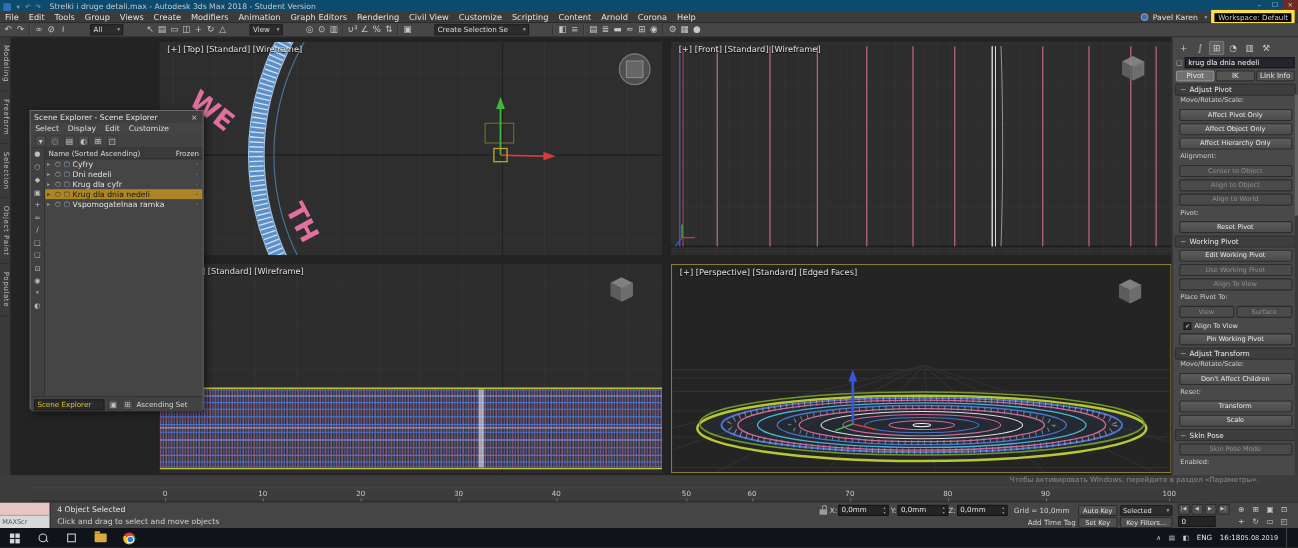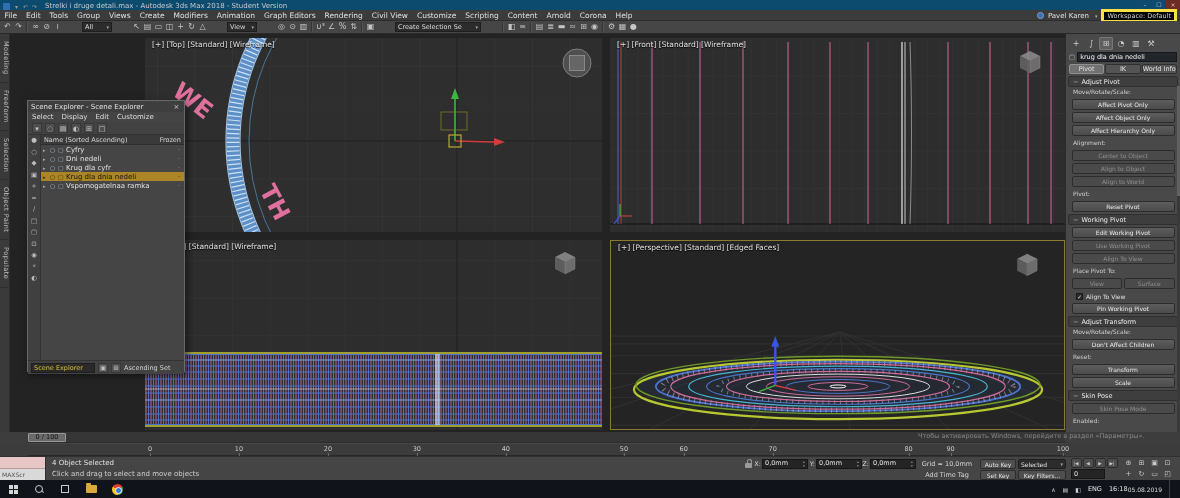--- a/index.html
+++ b/index.html
@@ -144,21 +144,21 @@
   .c-lab{width:8px;font-size:6.5px;color:#d5d5d5;text-align:right;padding-right:1px}
   .c-field{width:46px;height:10px;background:#242424;border:1px solid #161616;display:flex;align-items:center}
   .c-val{flex:1;font-size:6.5px;color:#e2e2e2;padding-left:2px;line-height:9px}
   .c-spin{width:6px;display:flex;flex-direction:column;align-items:center;font-size:3.5px;color:#999;line-height:4px}
   .c-grid{width:62px;font-size:6.5px;color:#d5d5d5;text-align:center;white-space:nowrap}
   .sb-btn{width:36px;height:10px;background:#4f4f4f;border:1px solid #2c2c2c;border-radius:2px;
           font-size:6px;line-height:9px;text-align:center;color:#e2e2e2;margin-left:2px;white-space:nowrap;overflow:hidden}
   .sb-combo{width:48px;height:10px;background:#2c2c2c;border:1px solid #1e1e1e;border-radius:2px;
             font-size:6px;line-height:9px;color:#e2e2e2;margin-left:2px;display:flex;justify-content:space-between;padding:0 2px}
   .r2-spacer{width:172px}
-  .c-att{width:62px;font-size:6.5px;color:#d5d5d5;text-align:center;white-space:nowrap}
+  .c-att{width:62px;font-size:6.5px;color:#d5d5d5;text-align:right;white-space:nowrap}
   #transport{position:absolute;left:1070px;top:1px;width:50px;height:22px;display:flex;flex-wrap:wrap;align-content:flex-start}
   .tr-btn{width:11px;height:10px;background:#4e4e4e;border:1px solid #2c2c2c;border-radius:2px;
           font-size:4.5px;line-height:9px;text-align:center;color:#ccc;margin:0 .5px 1px}
   .fr-field{position:absolute;left:1071px;top:12px;width:34px;height:10px;background:#242424;
             border:1px solid #161616;font-size:6.5px;line-height:9px;color:#e2e2e2;padding-left:2px}
   #vpnav{position:absolute;right:2px;top:1px;width:56px;height:22px;display:flex;flex-wrap:wrap;align-content:flex-start}
   .nav-btn{width:13px;height:10px;font-size:7px;line-height:10px;text-align:center;color:#c9c9c9;margin-bottom:1px}
 
   
   .watermark{position:absolute;left:918px;top:430px;z-index:50;pointer-events:none}
@@ -554,21 +554,21 @@
         <span class="ptab">▥</span>
         <span class="ptab">⚒</span>
       </div>
     <div class="name-row">
       <span class="obj-icon">▢</span>
       <span class="name-field">krug dla dnia nedeli</span>
     </div>
     <div id="subtabs">
         <span class="stab active">Pivot</span>
         <span class="stab">IK</span>
-        <span class="stab">World Info</span>
+        <span class="stab">Link Info</span>
       </div>
     <div id="rollouts">
         <div class="rhead">
           <span class="sign">−</span>
           <span class="rtitle">Adjust Pivot</span>
         </div>
         <div class="plabel">Move/Rotate/Scale:</div>
         <div class="pbtn">Affect Pivot Only</div>
         <div class="pbtn">Affect Object Only</div>
         <div class="pbtn">Affect Hierarchy Only</div>
@@ -609,35 +609,30 @@
           <span class="rtitle">Skin Pose</span>
         </div>
         <div class="pbtn disabled">Skin Pose Mode</div>
         <div class="plabel">Enabled:</div>
       </div>
     <div class="cp-scroll">
         <div class="cp-thumb"></div>
       </div>
   </div>
 
-  <div class="timeline">
-    <div class="tl-track">
-      <div class="tl-thumb">0 / 100</div>
-    </div>
-  </div>
   <div class="ruler" id="ruler">
       <span class="tick" style="left: 122px;">0</span>
       <span class="tick" style="left: 210.95px;">10</span>
       <span class="tick" style="left: 299.9px;">20</span>
       <span class="tick" style="left: 388.85px;">30</span>
       <span class="tick" style="left: 477.8px;">40</span>
       <span class="tick" style="left: 596px;">50</span>
       <span class="tick" style="left: 655.7px;">60</span>
       <span class="tick" style="left: 744.65px;">70</span>
-      <span class="tick" style="left: 833.6px; margin-left: 47px;">80</span>
+      <span class="tick" style="left: 833.6px;">80</span>
       <span class="tick" style="left: 922.55px;">90</span>
       <span class="tick" style="left: 1035px;">100</span>
     </div>
 
   <div class="statusbar">
     <div class="listener">
       <div class="lis-top"></div>
       <div class="lis-bot">MAXScr</div>
     </div>
     <div class="sb-status">4 Object Selected</div>

